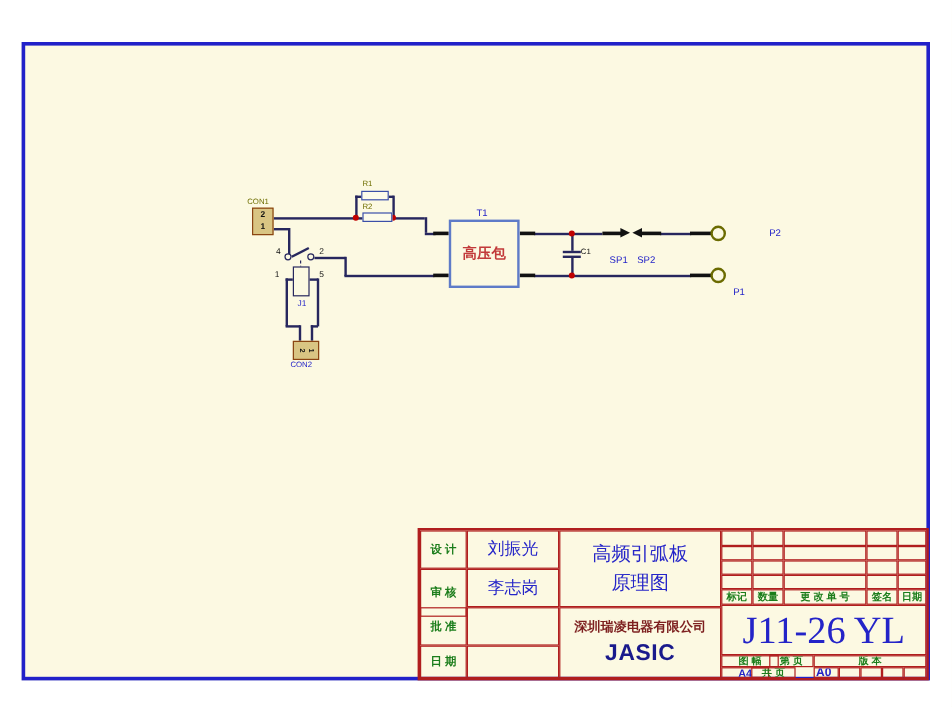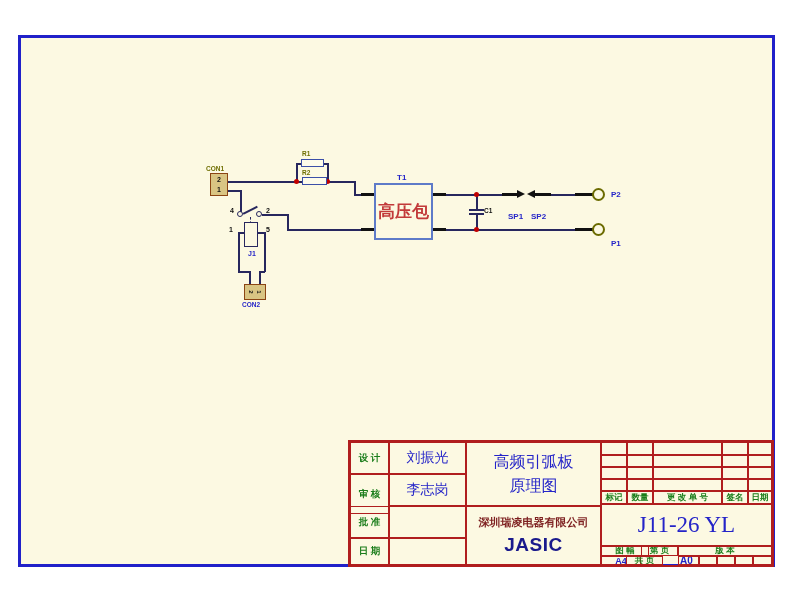--- a/index.html
+++ b/index.html
@@ -15,21 +15,21 @@
   }
   html,body{margin:0;padding:0;background:#fff;}
   .page{position:relative;width:793px;height:589px;background:#fff;overflow:hidden;
         font-family:"Liberation Sans",sans-serif;}
   .sheet{position:absolute;left:18px;top:35px;width:757px;height:532px;
          box-sizing:border-box;background:var(--cream);border:3px solid #2121C9;}
   .wh{position:absolute;height:1.5px;background:var(--navy);}
   .wv{position:absolute;width:1.5px;background:var(--navy);}
   .stub{position:absolute;height:3px;background:#111;}
   .dot{position:absolute;width:5px;height:5px;border-radius:50%;background:#C00000;}
-  .lbl{position:absolute;font-weight:bold;white-space:nowrap;line-height:1;}
+  .lbl{position:absolute;font-weight:normal;white-space:nowrap;line-height:1;}
   .olv{color:var(--olive);font-size:6.5px;}
   .blu{color:var(--blue);font-size:8px;}
   .blk{color:#111;font-size:7px;}
   .resistor{position:absolute;box-sizing:border-box;border:1.5px solid #3B4FA8;background:#FDFBEA;}
   .connbox{position:absolute;box-sizing:border-box;border:1px solid var(--brown);background:var(--khaki);}
   .circ{position:absolute;box-sizing:border-box;border-radius:50%;background:var(--cream);}
   .swc{width:6px;height:6px;border:1.5px solid var(--navy);}
   .term{width:13px;height:13px;border:2.5px solid #6b6b00;}
   .tri{position:absolute;width:0;height:0;}
   
@@ -121,36 +121,36 @@
   <div class="lbl" style="left:248px;top:250px;color:var(--blue);font-size:7px">J1</div>
 
   <div class="connbox" style="left:244px;top:284px;width:22px;height:16px;display:flex;align-items:center;justify-content:space-evenly">
     <span class="blk" style="font-weight:bold;display:inline-block;transform:rotate(90deg);font-size:6px">2</span>
     <span class="blk" style="font-weight:bold;display:inline-block;transform:rotate(90deg);font-size:6px">1</span>
   </div>
   <div class="lbl" style="left:242px;top:302px;color:var(--blue);font-size:6.5px">CON2</div>
 
   <div class="lbl blu" style="left:397px;top:174px">T1</div>
   <div style="position:absolute;left:374px;top:183px;width:59px;height:57px;box-sizing:border-box;border:2px solid #5E7BC8;background:var(--cream);display:flex;align-items:center;justify-content:center">
-    <span style="color:#C23A3A;font-weight:bold;font-size:17px;white-space:nowrap">高压包</span>
+    <span style="color:#C23A3A;font-weight:bold;font-size:12px;white-space:nowrap">高压包</span>
   </div>
 
   <div style="position:absolute;left:469px;top:209px;width:15px;height:2px;background:var(--navy)"></div>
   <div style="position:absolute;left:469px;top:213px;width:15px;height:2px;background:var(--navy)"></div>
   <div class="lbl blk" style="left:484px;top:208px;font-size:6.5px">C1</div>
 
   <div class="stub" style="left:502px;top:193px;width:16px"></div>
   <div class="tri" style="left:517px;top:190px;border-top:4.5px solid transparent;border-bottom:4.5px solid transparent;border-left:8px solid #111"></div>
   <div class="tri" style="left:527px;top:190px;border-top:4.5px solid transparent;border-bottom:4.5px solid transparent;border-right:8px solid #111"></div>
   <div class="stub" style="left:535px;top:193px;width:16px"></div>
   <div class="lbl blu" style="left:508px;top:213px">SP1</div>
   <div class="lbl blu" style="left:531px;top:213px">SP2</div>
 
   <div class="circ term" style="left:592px;top:188px"></div>
-  <div class="lbl blu" style="left:611px;top:191px">P2</div>
+  <div class="lbl blu" style="left:641px;top:191px">P2</div>
   <div class="circ term" style="left:592px;top:223px"></div>
   <div class="lbl blu" style="left:611px;top:240px">P1</div>
 
   <div class="tb">
 
     <div class="cell g" style="left:0;top:0;width:39px;height:32px">设 计</div>
     <div class="cell b" style="left:39px;top:0;width:77px;height:32px">刘振光</div>
     <div class="cell g" style="left:0;top:32px;width:39px;height:40px">审 核</div>
     <div class="cell b" style="left:39px;top:32px;width:77px;height:32px">李志岗</div>
     <div class="cell g" style="left:0;top:64px;width:39px;height:32px">批 准</div>
@@ -189,21 +189,21 @@
         <div></div>
         <div></div>
       <div class="g-sm">标记</div>
       <div class="g-sm">数量</div>
       <div class="g-sm">更 改 单 号</div>
       <div class="g-sm">签名</div>
       <div class="g-sm">日期</div>
     </div>
 
     <div class="cell" style="left:251px;top:62px;width:171px;height:42px">
-      <span style="color:var(--blue);font-size:23px;font-family:'Liberation Serif',serif;white-space:nowrap">J11-26 YL</span>
+      <span style="color:var(--blue);font-size:32px;font-family:'Liberation Serif',serif;white-space:nowrap">J11-26 YL</span>
     </div>
 
     <div class="cell g-sm" style="left:251px;top:104px;width:48px;height:10px">图 幅</div>
     <div class="cell g-sm" style="left:291px;top:104px;width:37px;height:10px">第 页</div>
     <div class="cell g-sm" style="left:328px;top:104px;width:94px;height:10px">版 本</div>
     <div class="cell b-sm" style="left:251px;top:114px;width:40px;height:9px;font-size:9px">A4</div>
     <div class="cell g-sm" style="left:276px;top:114px;width:37px;height:9px">共 页</div>
     <div class="cell b-sm" style="left:328px;top:114px;width:21px;height:9px;justify-content:flex-start;padding-left:1px">A0</div>
     <div class="cell" style="left:349px;top:114px;width:18px;height:9px"></div>
     <div class="cell" style="left:367px;top:114px;width:18px;height:9px"></div>

